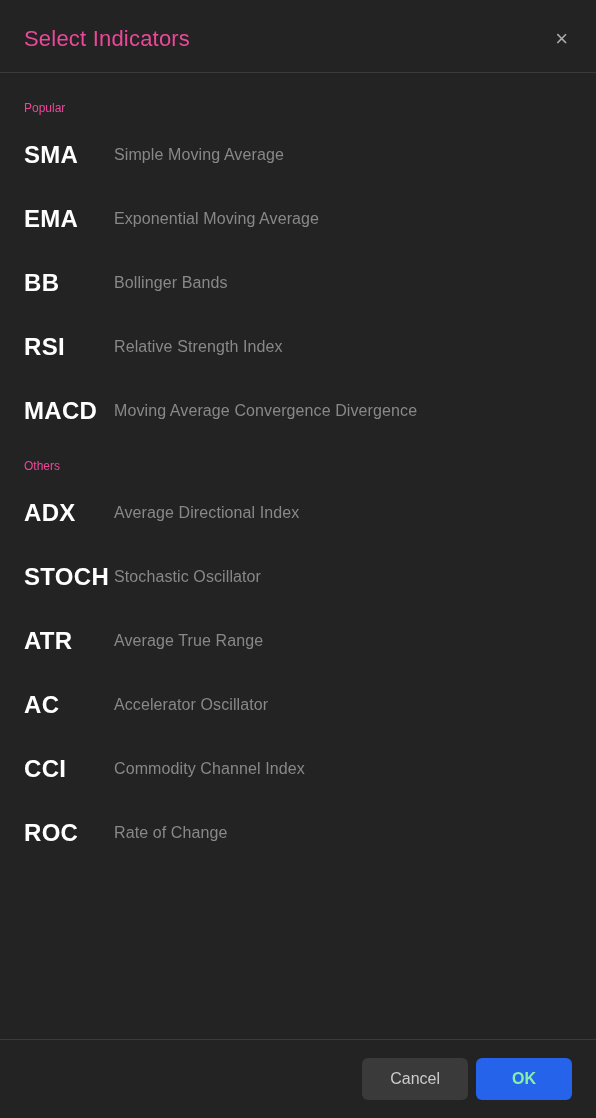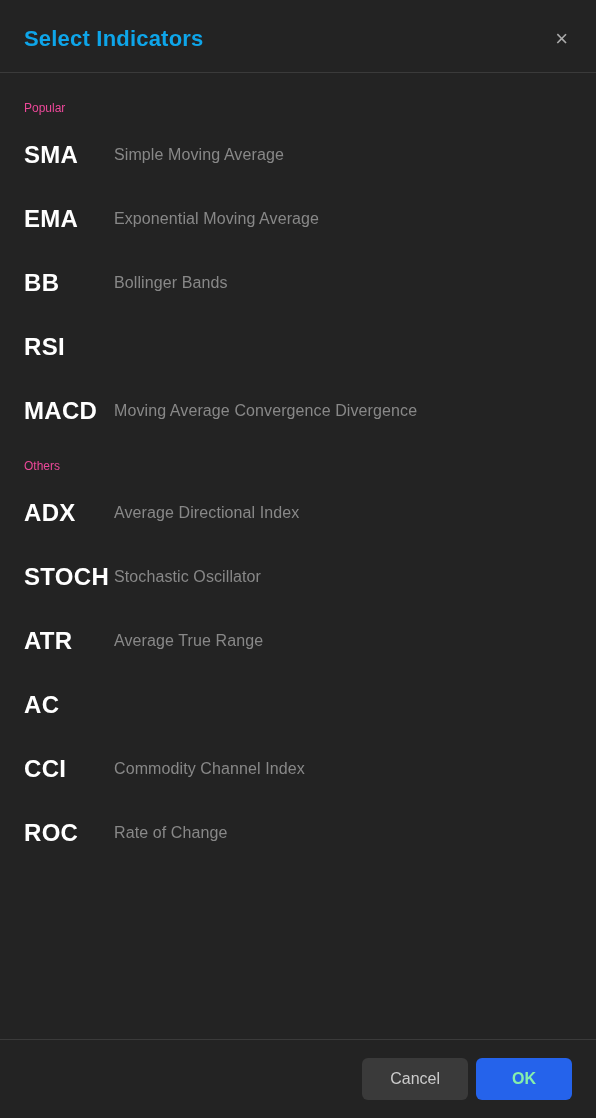--- a/index.html
+++ b/index.html
@@ -29,22 +29,22 @@
     .modal-header {
       display: flex;
       align-items: center;
       justify-content: space-between;
       padding: 24px 24px 18px 24px;
       border-bottom: 1px solid #3a3a3a;
     }
 
     .modal-title {
       font-size: 22px;
-      font-weight: 700;
-      color: #0ea5e9;
+      font-weight: 400;
+      color: #ec4899;
       letter-spacing: 0.2px;
     }
 
     .close-button {
       background: none;
       border: none;
       color: #aaaaaa;
       font-size: 22px;
       cursor: pointer;
       line-height: 1;
@@ -146,20 +146,21 @@
       <span class="indicator-name">Exponential Moving Average</span>
     </div>
 
     <div class="indicator-row">
       <span class="indicator-abbr">BB</span>
       <span class="indicator-name">Bollinger Bands</span>
     </div>
 
     <div class="indicator-row">
       <span class="indicator-abbr">RSI</span>
+      <span class="indicator-name">Relative Strength Index</span>
     </div>
 
     <div class="indicator-row">
       <span class="indicator-abbr">MACD</span>
       <span class="indicator-name">Moving Average Convergence Divergence</span>
     </div>
 
     <div class="section-label">Others</div>
 
     <div class="indicator-row">
@@ -172,20 +173,21 @@
       <span class="indicator-name">Stochastic Oscillator</span>
     </div>
 
     <div class="indicator-row">
       <span class="indicator-abbr">ATR</span>
       <span class="indicator-name">Average True Range</span>
     </div>
 
     <div class="indicator-row">
       <span class="indicator-abbr">AC</span>
+      <span class="indicator-name">Accelerator Oscillator</span>
     </div>
 
     <div class="indicator-row">
       <span class="indicator-abbr">CCI</span>
       <span class="indicator-name">Commodity Channel Index</span>
     </div>
 
     <div class="indicator-row">
       <span class="indicator-abbr">ROC</span>
       <span class="indicator-name">Rate of Change</span>

